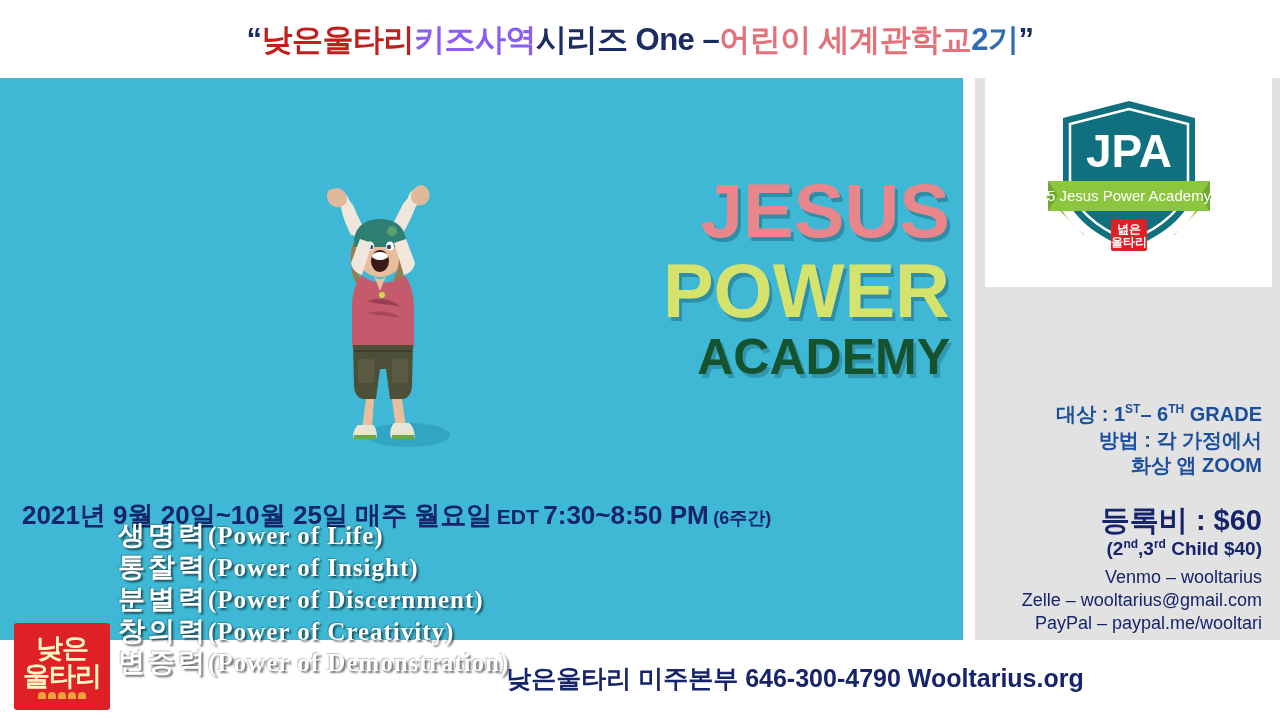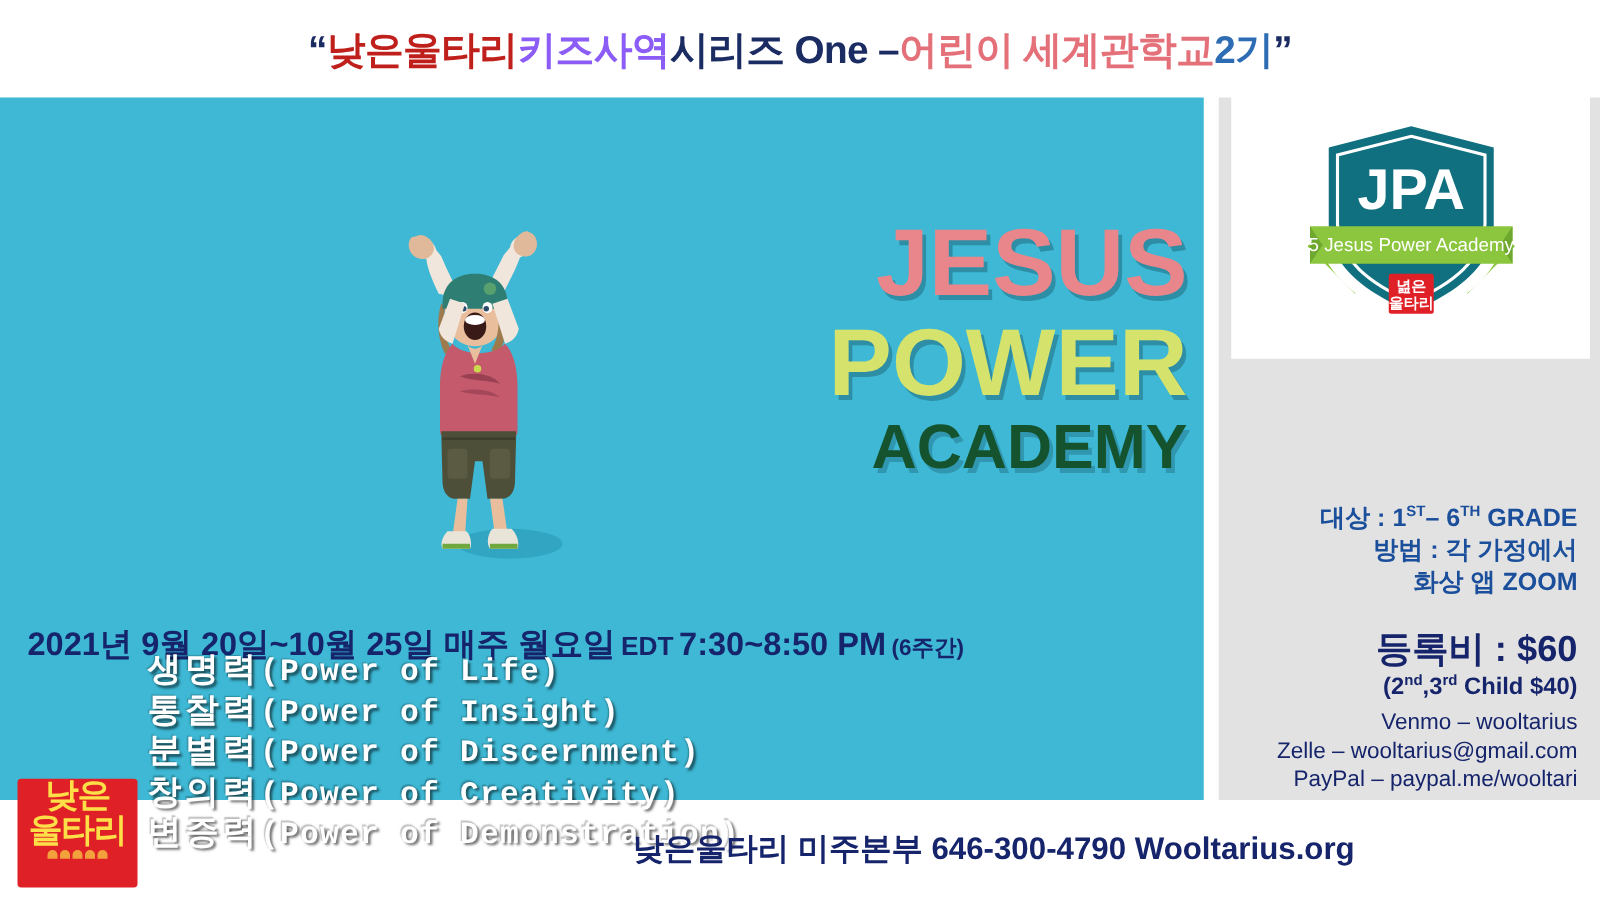--- a/index.html
+++ b/index.html
@@ -56,21 +56,21 @@
   .dateline .sml { font-size:18px; }
 
   
   .powers { position:absolute; left:118px; top:442px; }
   .power-row {
     font-size:27px; font-weight:bold; color:#ffffff; white-space:nowrap;
     line-height:1.18;
     text-shadow:2px 2px 2px rgba(0,0,0,.55), -1px -1px 1px rgba(0,0,0,.25);
   }
   .power-row .ko  { letter-spacing:3px; }
-  .power-row .en  { font-family:Liberation Mono, monospace; letter-spacing:1px; font-size:25px; }
+  .power-row .en  { font-family:Liberation Serif, serif; letter-spacing:1px; font-size:25px; }
 
   
   .gray-panel {
     position:absolute; left:975px; top:78px; width:305px; height:562px;
     background:#E2E2E2;
   }
   .logo-box {
     position:absolute; left:985px; top:72px; width:287px; height:215px;
     background:#ffffff;
     display:flex; align-items:center; justify-content:center;
@@ -96,22 +96,22 @@
   .pay {
     position:absolute; left:975px; top:566px; width:297px;
     text-align:right; color:#15246B; font-weight:normal; padding-right:10px;
   }
   .pay div { font-size:18px; line-height:1.28; white-space:nowrap; }
 
   
   .footer-logo {
     position:absolute; left:14px; top:623px; width:96px; height:87px;
     background:#E02027; border-radius:3px;
-    display:flex; flex-direction:column; align-items:center; 
-    color:#fde047; font-weight:bold; line-height:1.0;
+    display:flex; flex-direction:column; align-items:center; justify-content:center;
+    color:#fef9c3; font-weight:bold; line-height:1.0;
   }
   .footer-logo .l1 { font-size:27px; letter-spacing:-1px; }
   .footer-logo .l2 { font-size:27px; letter-spacing:-1px; margin-top:1px; }
   .footer-logo .fence { margin-top:2px; display:flex; gap:2px; }
   .footer-logo .fence i {
     width:8px; height:7px; background:#F2A13C;
     border-radius:4px 4px 0 0; display:block;
   }
   .footer-text {
     position:absolute; left:330px; top:662px; width:930px;

